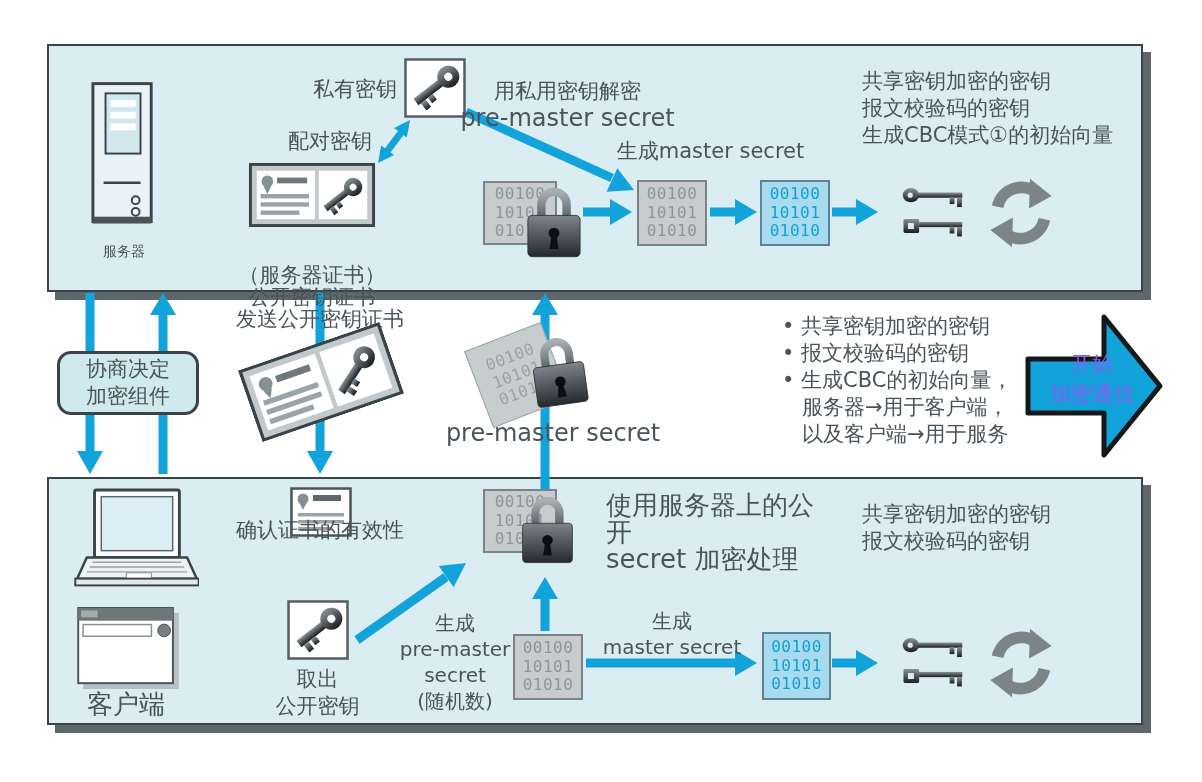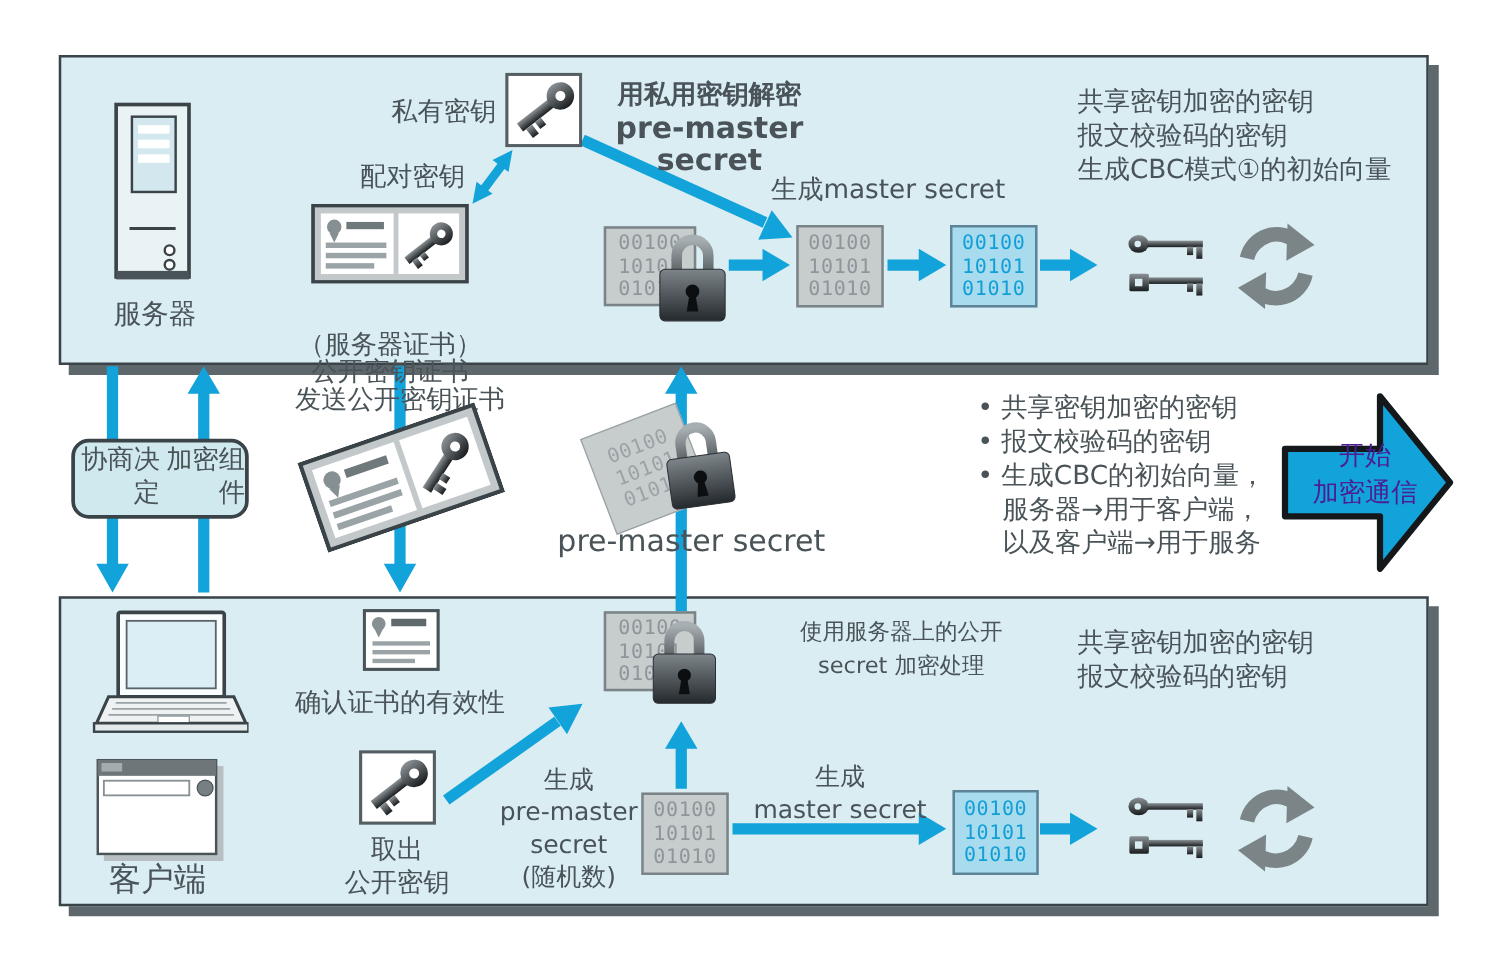--- a/index.html
+++ b/index.html
@@ -13,23 +13,23 @@
   .lbl{font-size:21px;line-height:27px;color:#4a5458;}
   .sm{font-size:24px;line-height:26px;}
   .ctr{text-align:center;}
   .rgt{text-align:right;}
   .bin{display:flex;flex-direction:column;justify-content:center;align-items:center;
        font-family:"DejaVu Sans Mono","Liberation Mono",monospace;
        font-size:16px;line-height:18.5px;letter-spacing:.5px;}
   .bin-gray{background:#c7cccd;border:2px solid #7a8387;color:#8d969a;}
   .bin-blue{background:#a9dbee;border:2px solid #5d8496;color:#129fd6;}
   .negbox{background:#cfe9ef;border:3px solid #3a4448;border-radius:14px;
-          display:flex;flex-direction:row;justify-content:center;text-align:right;}
+          display:flex;flex-direction:column;justify-content:center;}
   .indent{padding-left:20px;}
-  .white{color:#4c1d95;}
+  .white{color:#8b5cf6;}
   .bullets div{white-space:nowrap;}
 </style>
 </head>
 <body>
 
 <svg width="0" height="0" style="position:absolute" aria-hidden="true">
   <defs>
     <linearGradient id="kg" x1="0" y1="0" x2="0" y2="1">
       <stop offset="0" stop-color="#8a9195"></stop>
         <stop offset="1" stop-color="#1a1d1f"></stop>
@@ -167,35 +167,35 @@
     </g>
     <path d="M540.5 631 H549.5 V599 H558 L545 577 L532 599 H540.5 Z"></path>
     <path d="M586 658.5 H735 V650 L757 663 L735 676 V667.5 H586 Z"></path>
     <path d="M832 658.5 H856 V650 L878 663 L856 676 V667.5 H832 Z"></path>
   </g>
 </svg>
 
 <svg class="abs z3" style="left:90px;top:80px;width:68px;height:152px;">
     <use href="#sym-tower"></use>
   </svg>
-<div class="abs z3 lbl ctr" style="left:58px;top:238px;width:132px;font-size:22px;">服务器</div>
+<div class="abs z3 lbl ctr" style="left:58px;top:238px;width:132px;font-size:14px;">服务器</div>
 
 <div class="abs z3 lbl rgt" style="left:255px;top:76px;width:142px;">私有密钥</div>
 <svg class="abs z3" style="left:404px;top:58px;width:62px;height:60px;">
     <use href="#sym-keybox"></use>
   </svg>
 <div class="abs z3 lbl rgt" style="left:240px;top:128px;width:132px;">配对密钥</div>
 
 <svg class="abs z3" style="left:248px;top:163px;width:128px;height:64px;">
     <use href="#sym-cert"></use>
   </svg>
 <div class="abs z3 lbl ctr" style="left:222px;top:236px;width:180px;margin-top:48px;">公开密钥证书</div>
 <div class="abs z3 lbl ctr" style="left:212px;top:262px;width:200px;">（服务器证书）</div>
 
-<div class="abs z3 ctr" style="left:455px;top:62px;width:225px;font-weight:bold;">
+<div class="abs z3 ctr" style="left:455px;top:78px;width:225px;">
   <div class="lbl">用私用密钥解密</div>
   <div class="sm">pre-master secret</div>
 </div>
 
 <div class="abs z3 bin bin-gray" style="left:483px;top:181px;width:70px;height:60px;">
   <span>00100</span>
     <span>10101</span>
     <span>01010</span>
 </div>
 <svg class="abs z3" style="left:522px;top:183px;width:64px;height:80px;">
@@ -269,21 +269,21 @@
     <use href="#sym-laptop"></use>
   </svg>
 <svg class="abs z3" style="left:76px;top:607px;width:104px;height:82px;">
     <use href="#sym-browser"></use>
   </svg>
 <div class="abs z3 lbl ctr" style="left:60px;top:691px;width:132px;font-size:26px;">客户端</div>
 
 <svg class="abs z3" style="left:290px;top:487px;width:62px;height:50px;">
     <use href="#sym-smallcert"></use>
   </svg>
-<div class="abs z3 lbl ctr" style="left:200px;top:549px;width:240px;white-space:nowrap;">确认证书的有效性</div>
+<div class="abs z3 lbl ctr" style="left:200px;top:517px;width:240px;white-space:nowrap;">确认证书的有效性</div>
 
 <svg class="abs z3" style="left:287px;top:600px;width:62px;height:60px;">
     <use href="#sym-keybox"></use>
   </svg>
 <div class="abs z3 ctr" style="left:230px;top:666px;width:175px;">
   <div class="lbl">取出</div>
   <div class="lbl">公开密钥</div>
 </div>
 
 <div class="abs z3 ctr" style="left:382px;top:610px;width:146px;font-size:20px;line-height:26px;">
@@ -295,21 +295,21 @@
 
 <div class="abs z3 bin bin-gray" style="left:483px;top:489px;width:70px;height:60px;">
   <span>00100</span>
     <span>10101</span>
     <span>01010</span>
 </div>
 <svg class="abs z3" style="left:517px;top:492px;width:61px;height:77px;">
     <use href="#sym-lock"></use>
   </svg>
 
-<div class="abs z3" style="left:606px;top:492px;width:230px;font-size:18px;line-height:27px;text-align:center;">
+<div class="abs z3" style="left:606px;top:492px;width:230px;font-size:26px;line-height:27px;">
   <div>使用服务器上的公开</div>
   <div>secret 加密处理</div>
 </div>
 
 <div class="abs z3 bin bin-gray" style="left:513px;top:634px;width:66px;height:62px;">
   <span>00100</span>
     <span>10101</span>
     <span>01010</span>
 </div>
 

